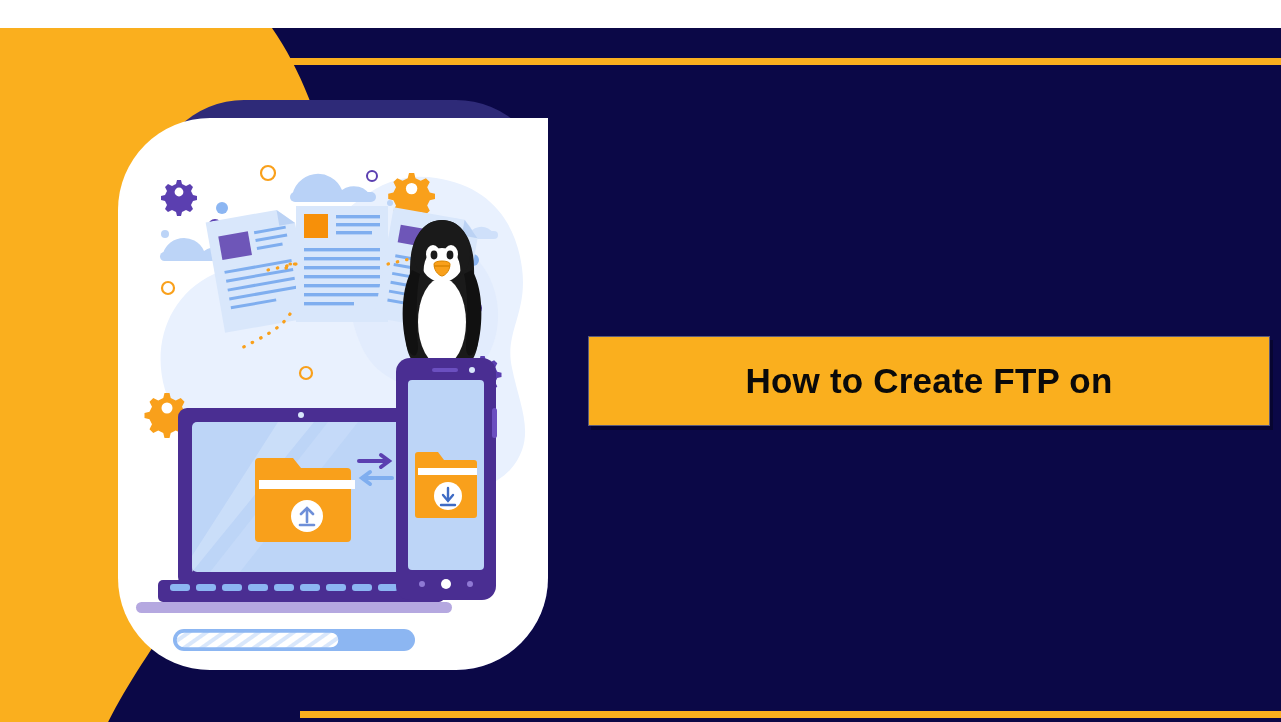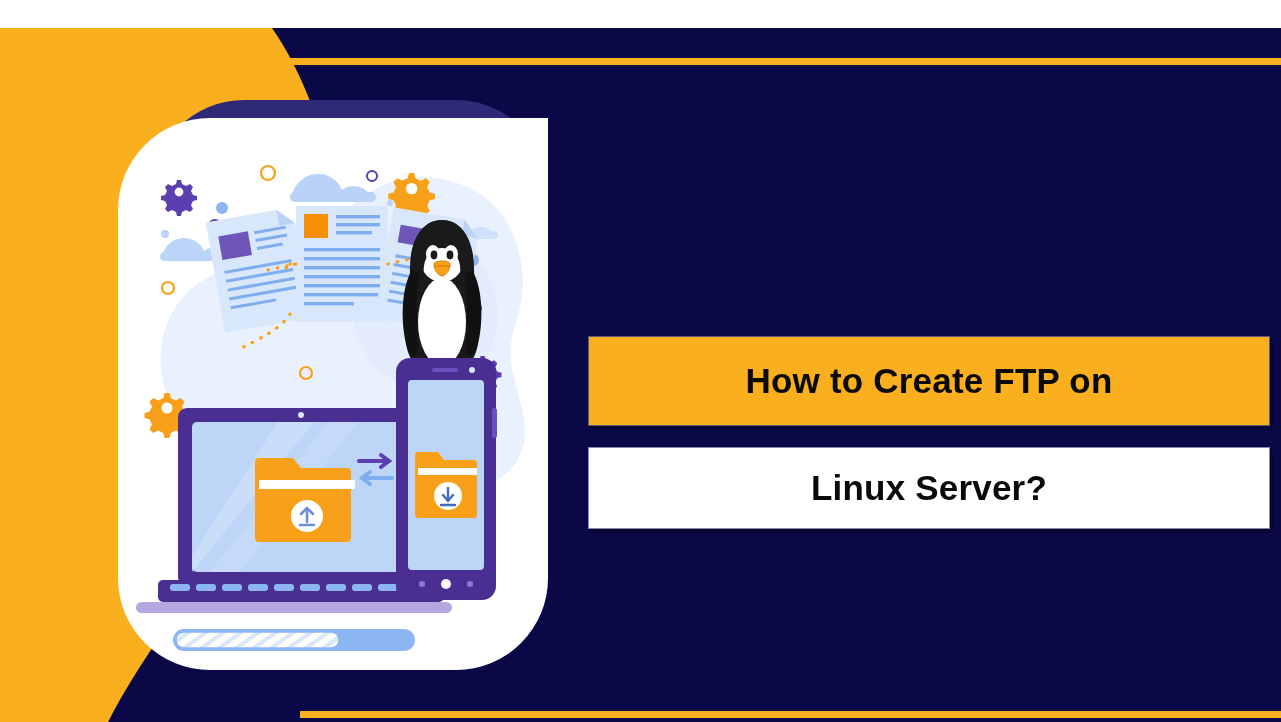--- a/index.html
+++ b/index.html
@@ -369,15 +369,14 @@
 
       <g>
         <rect x="55" y="511" width="242" height="22" rx="11" fill="#8CB6F2"></rect>
         <rect x="58" y="514" width="163" height="16" rx="8" fill="url(#stripes)" stroke="#8CB6F2" stroke-width="1.4"></rect>
       </g>
 
     </svg>
   </div>
 
   <div class="title-line title-line-1">How to Create FTP on</div>
-  <div class="title-line title-line-2">Linux Server?</div>
 
 </div>
 
 </body></html>

